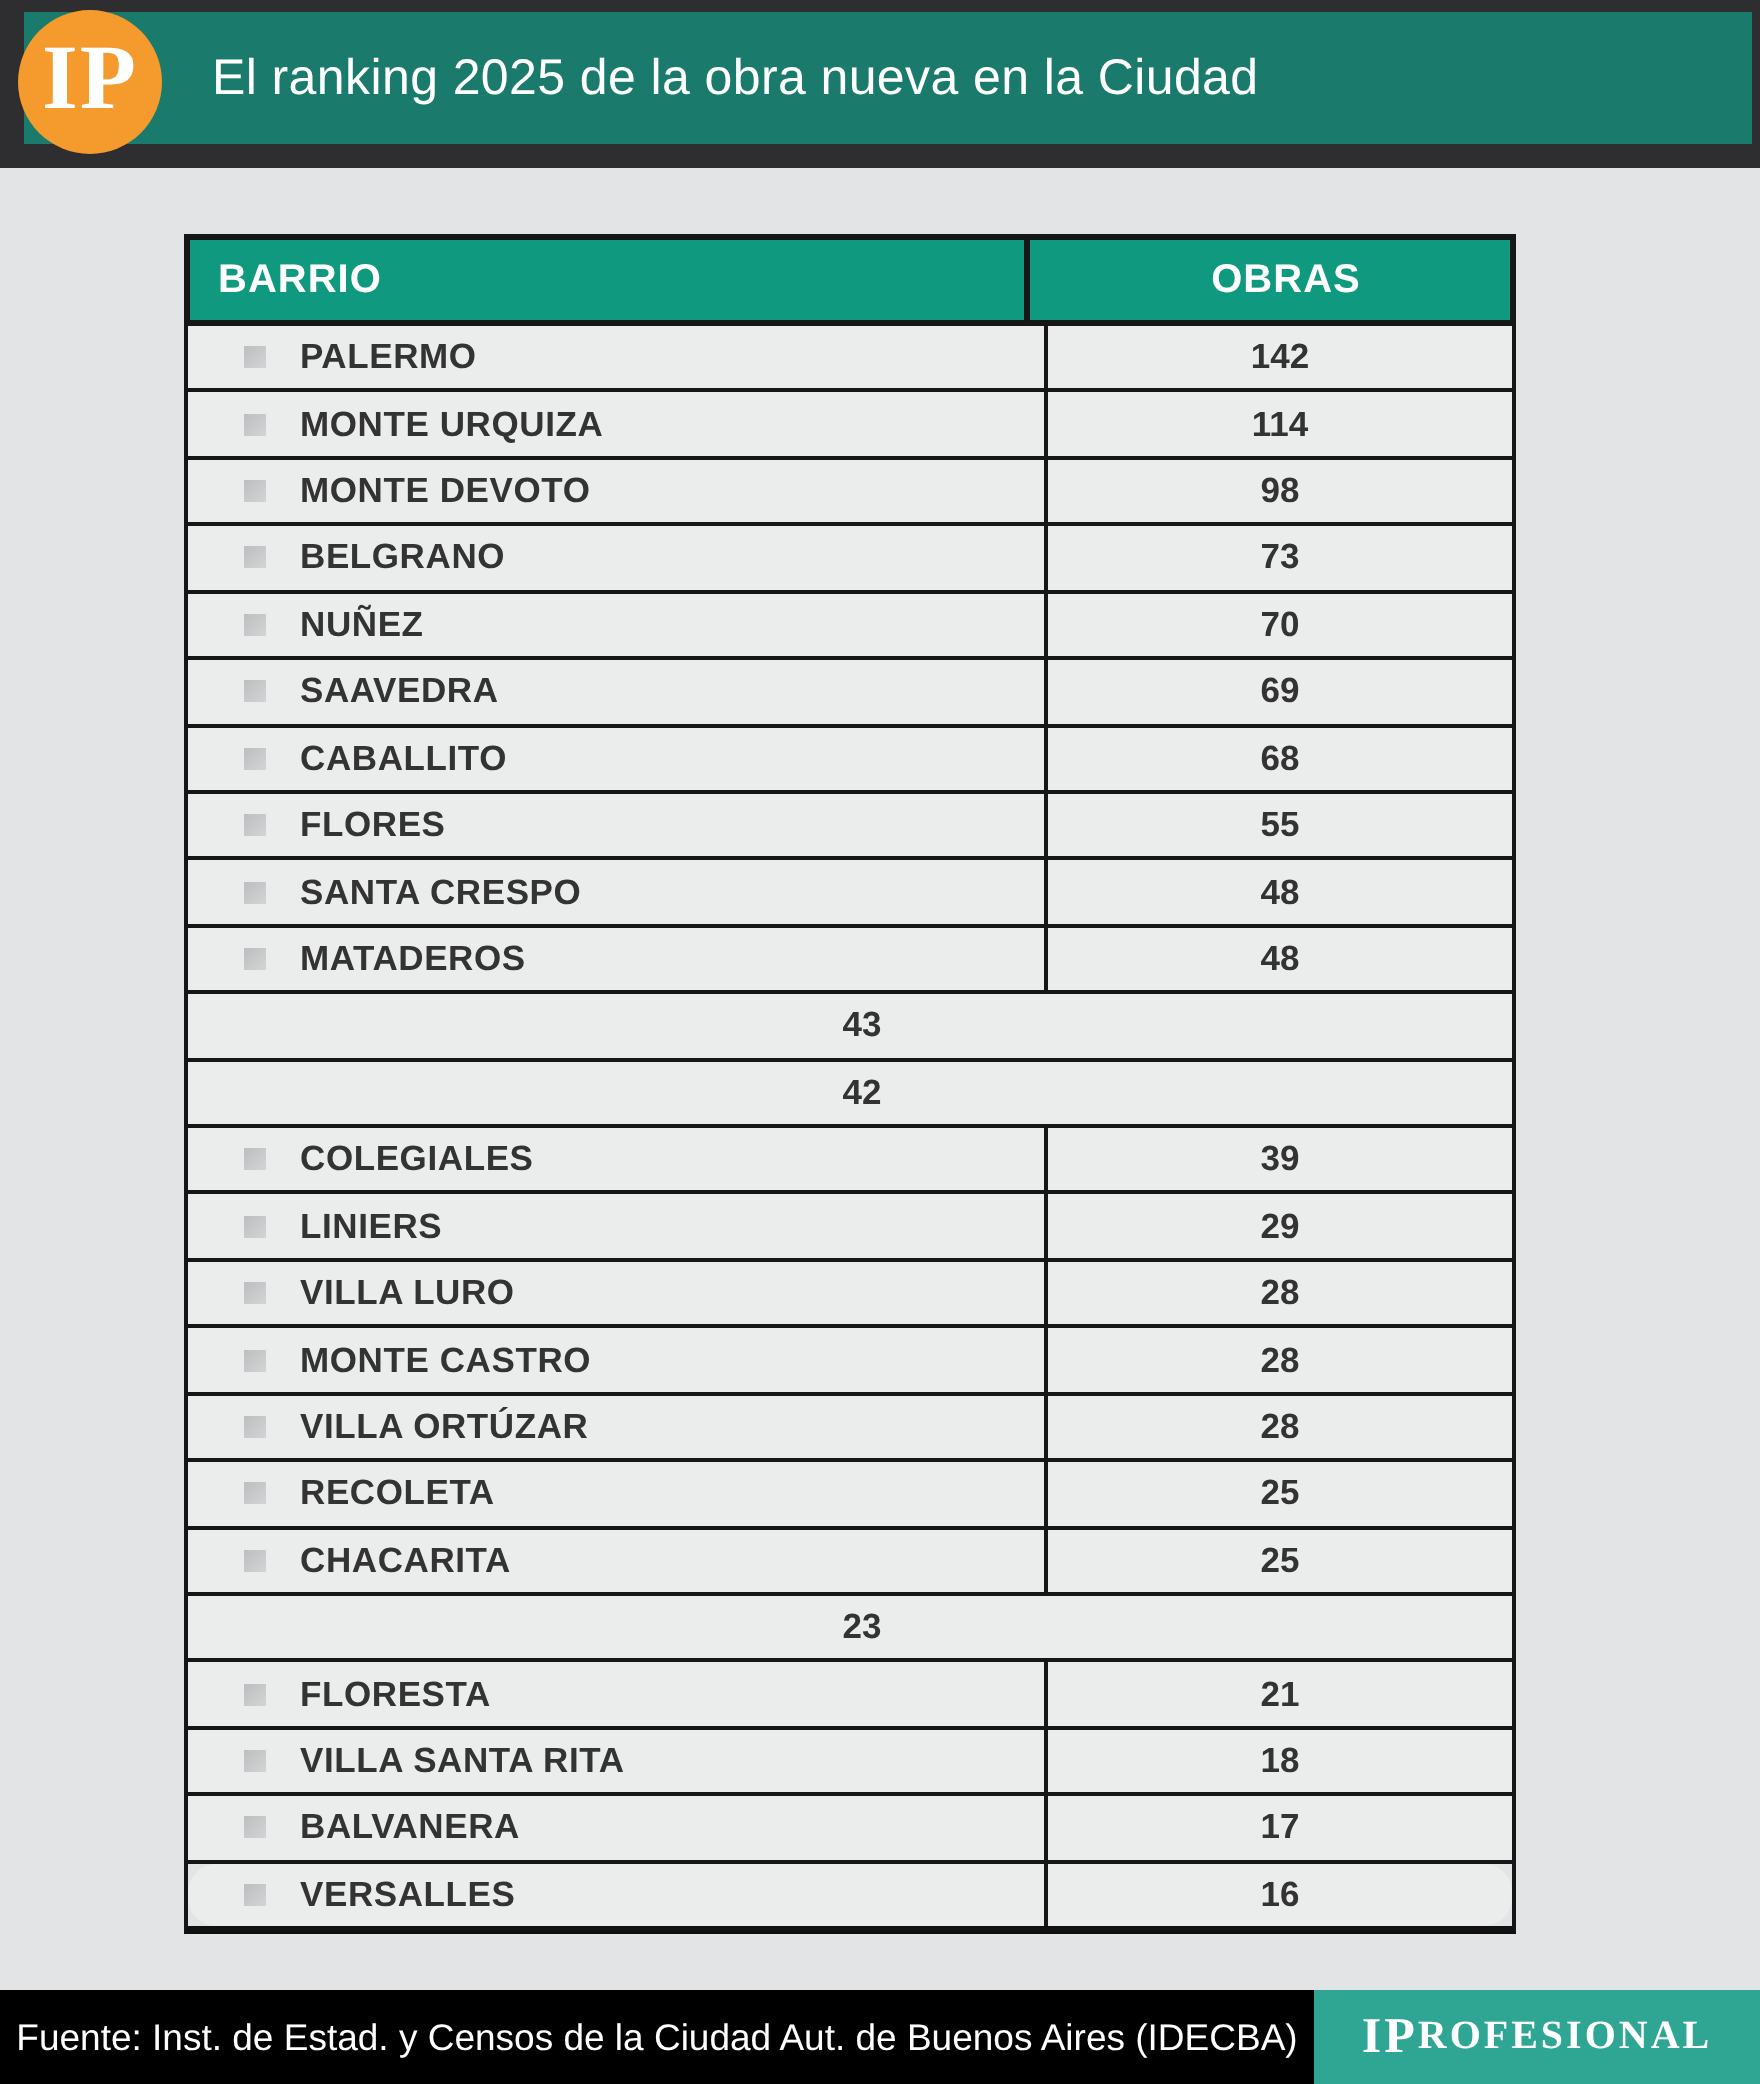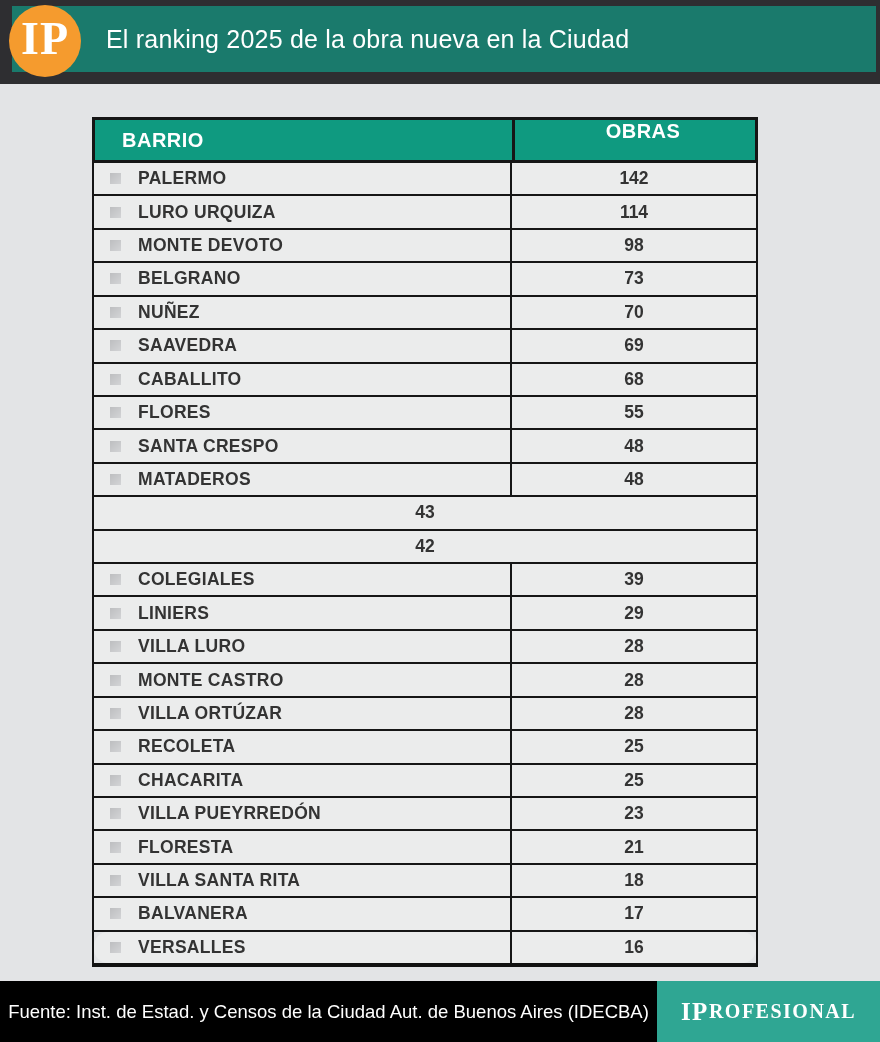--- a/index.html
+++ b/index.html
@@ -58,25 +58,25 @@
     height:46px;
     border:3px solid #161616;
     background:#0f9a80;
     display:flex;
   }
   .thead .c1 {
     box-sizing:border-box;
     width:420px;
     border-right:3px solid #161616;
     display:flex; align-items:center;
-    padding-left:27px;
+    padding-left:14px;
   }
   .thead .c2 {
     flex:1;
-    display:flex; align-items:flex-start; justify-content:center;padding-left:16px;
+    display:flex; align-items:center; justify-content:center;padding-left:16px;
   }
   .thead .label {
     color:#ffffff;
     font-weight:bold;
     font-size:20px;
     letter-spacing:0.5px;
   }
   .tbody {
     box-sizing:border-box;
     height:804px;
@@ -85,20 +85,21 @@
     border-bottom:4px solid #111111;
     display:flex; flex-direction:column;
     background:#e3e4e6;
   }
   .row {
     flex:1;
     display:flex;
     background:#ebeceC;
     box-sizing:border-box;
     border-bottom:2px solid #161616;
+    padding-left:12px;
   }
   .row:last-child { border-bottom:none;border-radius:14px; }
   .row .c1 {
     box-sizing:border-box;
     width:418px;
     border-right:2px solid #161616;
     display:flex; align-items:center;
     padding-left:16px;
   }
   .bullet {
@@ -121,21 +122,21 @@
   }
   .row .obras {
     color:#333333;
     font-weight:bold;
     font-size:17.5px;
   }
 
   
   .footer {
     position:absolute; left:0; bottom:0;
-    width:880px; height:61px;
+    width:880px; height:47px;
     display:flex;
   }
   .footer-source {
     flex:1;
     background:#000000;
     color:#ffffff;
     display:flex; align-items:center; justify-content:center;
     font-size:18.5px;
     white-space:nowrap;
   }
@@ -178,21 +179,21 @@
       <span class="barrio">PALERMO</span>
     </div>
     <div class="c2">
       <span class="obras">142</span>
     </div>
   </div>
 
   <div class="row">
     <div class="c1">
       <span class="bullet"></span>
-      <span class="barrio">LURO URQUIZA</span>
+      <span class="barrio">MONTE URQUIZA</span>
     </div>
     <div class="c2">
       <span class="obras">114</span>
     </div>
   </div>
 
   <div class="row">
     <div class="c1">
       <span class="bullet"></span>
       <span class="barrio">MONTE DEVOTO</span>
@@ -348,24 +349,20 @@
     <div class="c1">
       <span class="bullet"></span>
       <span class="barrio">CHACARITA</span>
     </div>
     <div class="c2">
       <span class="obras">25</span>
     </div>
   </div>
 
   <div class="row">
-    <div class="c1">
-      <span class="bullet"></span>
-      <span class="barrio">VILLA PUEYRREDÓN</span>
-    </div>
     <div class="c2">
       <span class="obras">23</span>
     </div>
   </div>
 
   <div class="row">
     <div class="c1">
       <span class="bullet"></span>
       <span class="barrio">FLORESTA</span>
     </div>

